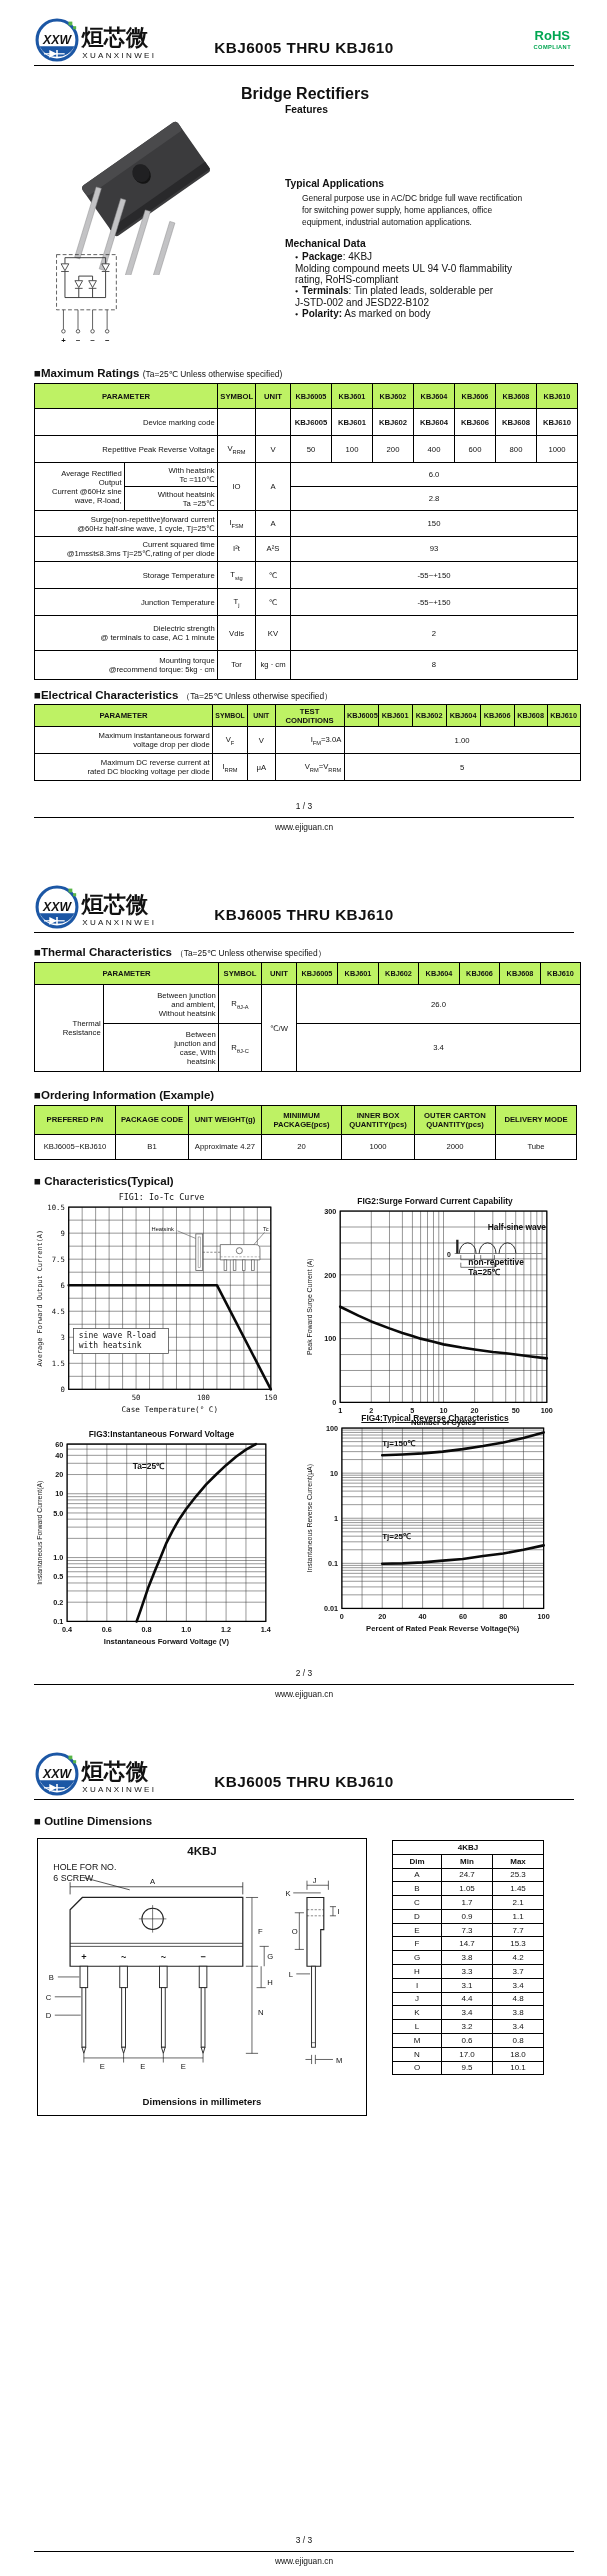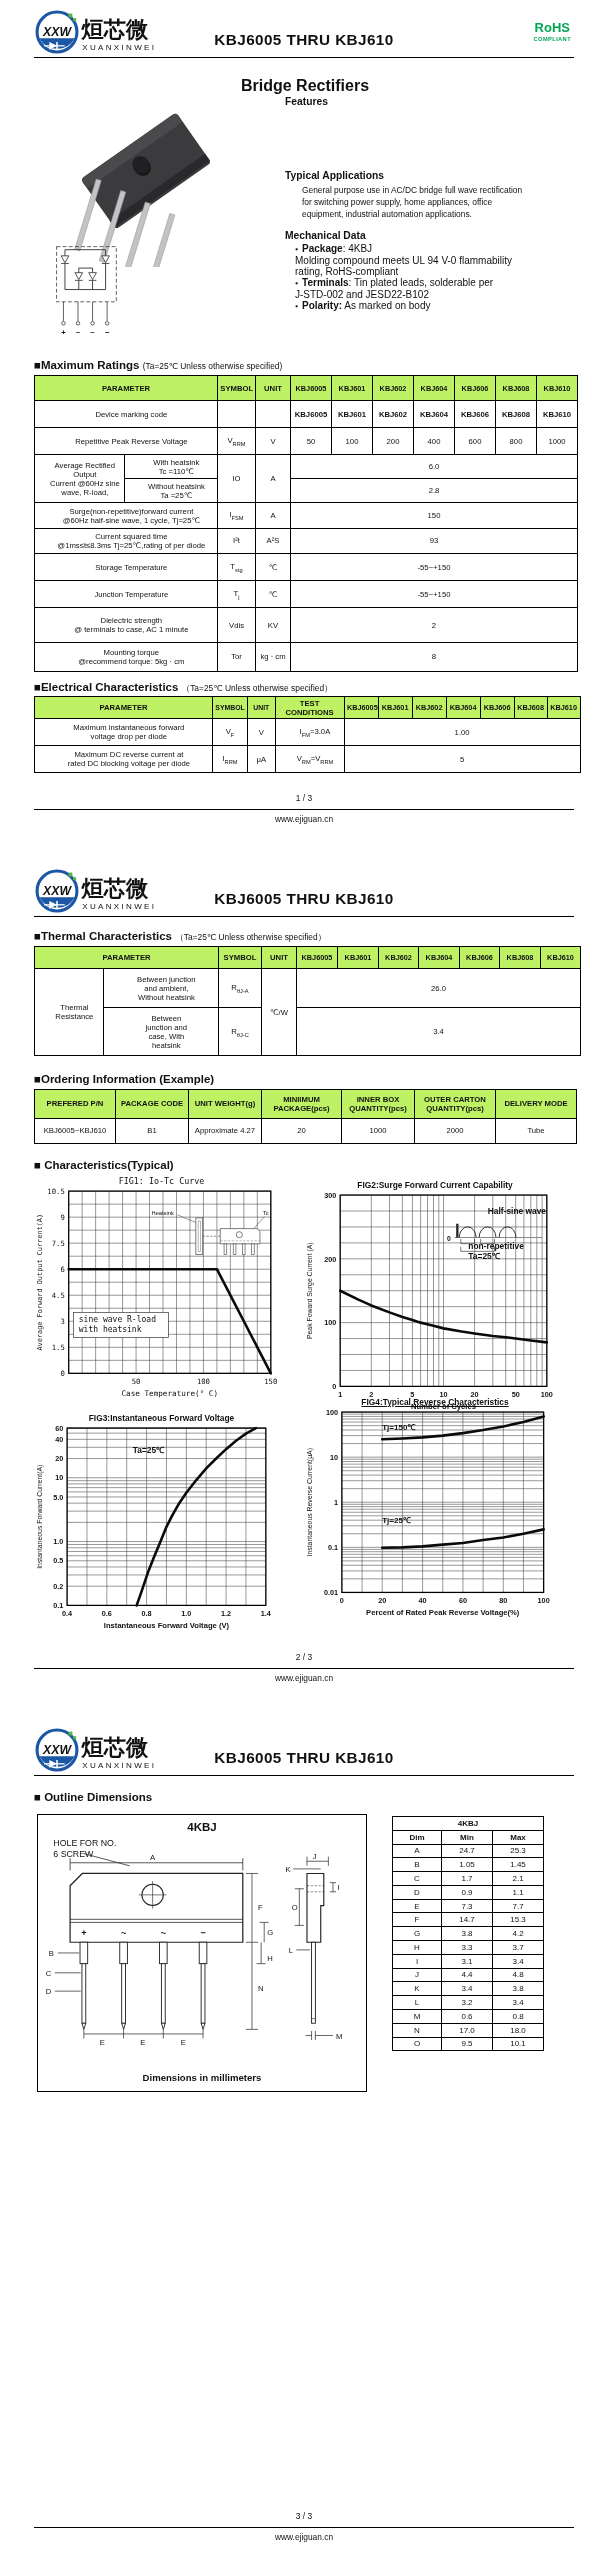--- a/index.html
+++ b/index.html
@@ -1,17 +1,17 @@
 <!DOCTYPE html>
 <html style="font-size:12.2px"><head>
 <meta charset="utf-8">
 <style>
   html,body{margin:0;padding:0;background:#fff;}
   body{width:608px;font-family:"Liberation Sans","DejaVu Sans",sans-serif;color:#111;}
-  .page{position:relative;width:608px;height:859px;background:#fff;overflow:hidden;}
+  .page{position:relative;width:608px;height:859px;background:#fff;overflow:hidden;margin-top:8px;}
   .abs{position:absolute;}
   
   .doc-title{position:absolute;left:0;top:31px;width:100%;text-align:center;font-size:15.3px;font-weight:bold;letter-spacing:0.4px;}
   .hdr-rule{position:absolute;left:34px;right:34px;top:57px;border-top:1.5px solid #000;}
   .rohs{position:absolute;right:37px;top:21.4px;text-align:center;color:#00a651;line-height:1.1;}
   .rohs .r1{font-size:13px;font-weight:bold;}
   .rohs .r2{font-size:5.7px;font-weight:bold;letter-spacing:0.4px;}
   
   .prod-title{font-size:16px;font-weight:bold;}
   .sec-sub{font-size:10.3px;font-weight:bold;}
@@ -23,21 +23,21 @@
   .mechline .blt::before{content:"●";font-size:5.4px;vertical-align:1.5px;margin-right:3.8px;}
   .mechline b{font-weight:bold;}
   
   .h-sec{font-size:11.5px;font-weight:bold;}
   .h-cond{font-size:8.4px;font-weight:normal;}
   
   table{border-collapse:collapse;table-layout:fixed;}
   td,th{border:0.8px solid #000;font-size:7.7px;padding:1.5px 2.3px;vertical-align:middle;overflow:hidden;}
   thead th{background:#bef264;font-weight:bold;text-align:center;}
   th.modc{font-size:7.3px;}
-  td.lbl{text-align:center;padding-left:13px;}
+  td.lbl{text-align:right;padding-left:13px;}
   td.val{text-align:center;}
   td.sym{text-align:center;}
   sub{font-size:5.7px;}
   .marking td{font-weight:bold;}
   
   .pgnum{position:absolute;left:0;width:100%;text-align:center;font-size:8.4px;}
   .ft-rule{position:absolute;left:34px;right:34px;border-top:1.5px solid #000;}
   .ft-url{position:absolute;left:0;width:100%;text-align:center;font-size:8.4px;}
   
   .chart{position:absolute;}

